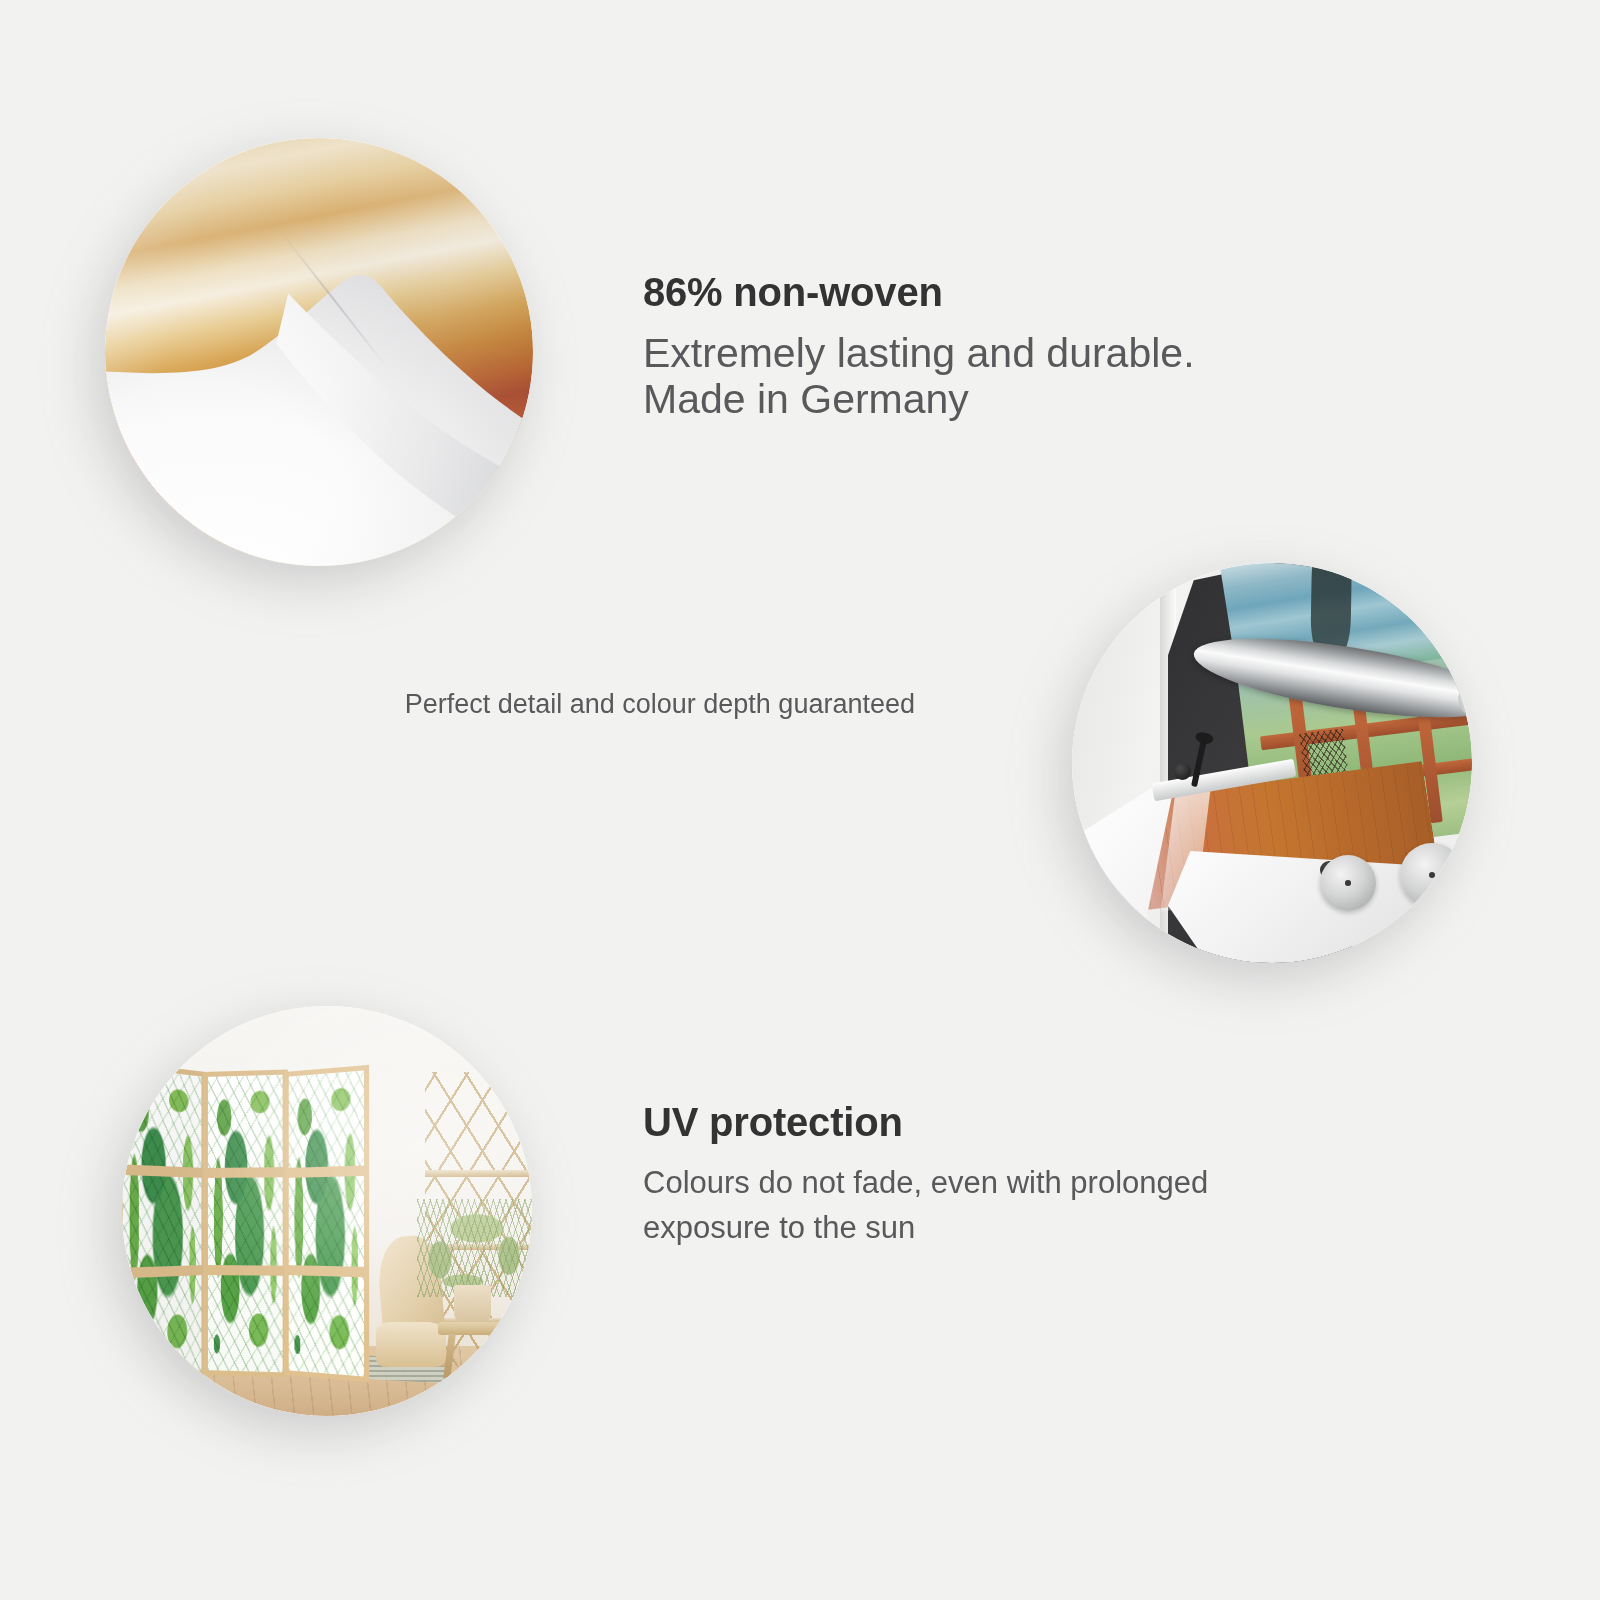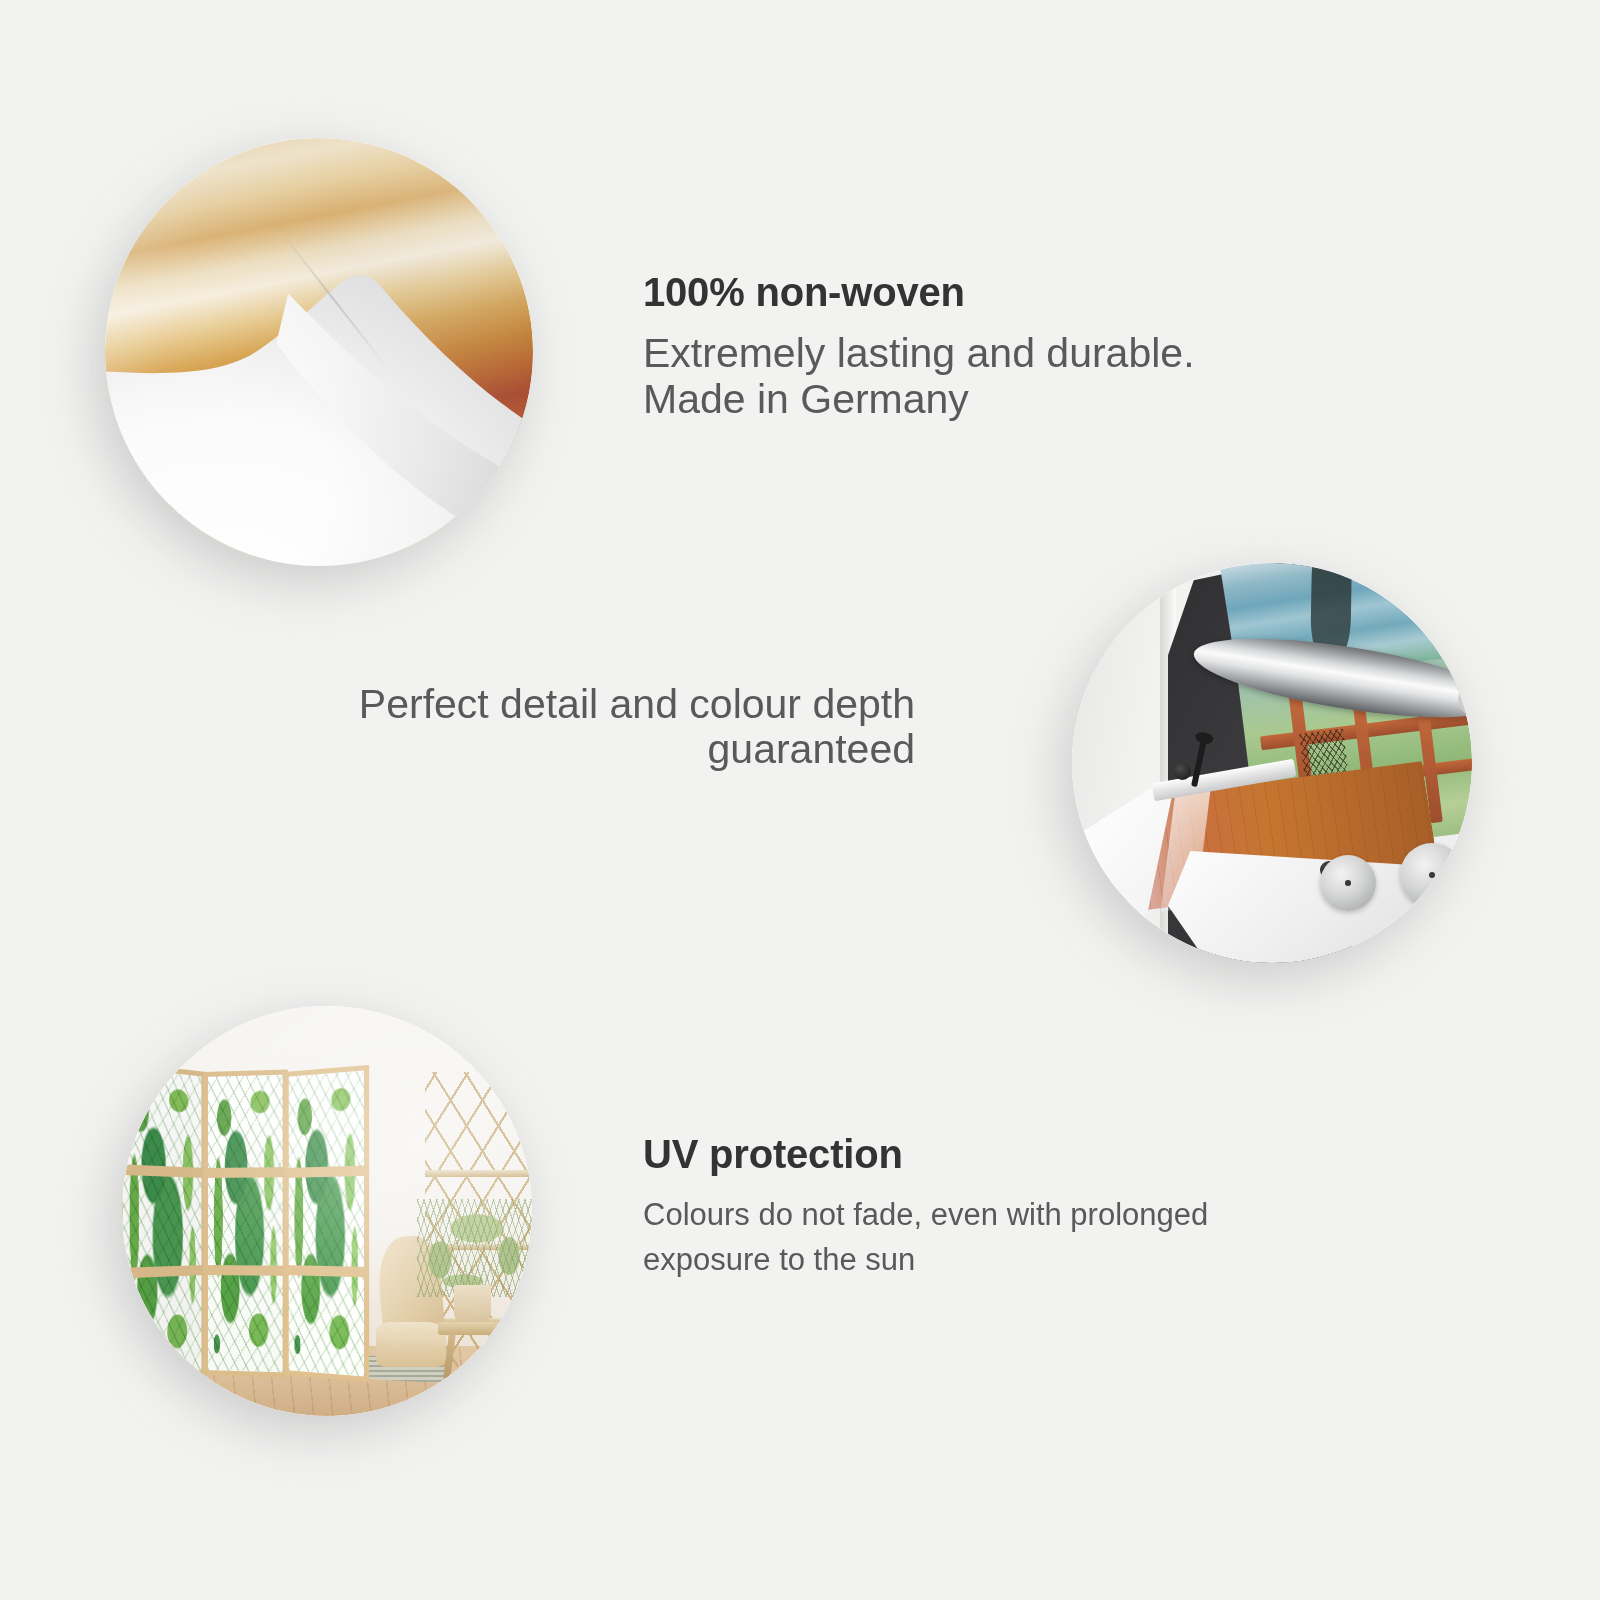--- a/index.html
+++ b/index.html
@@ -414,44 +414,44 @@
     color: #59595b;
     font-weight: normal;
   }
 
   #text-nonwoven { left: 643px; top: 266px; width: 660px; text-align: left; }
   #text-nonwoven .feature-title { font-size: 40px; line-height: 52px; }
   #text-nonwoven .feature-desc { font-size: 41px; line-height: 46px; margin-top: 12px; }
 
   #text-printing { left: 255px; top: 672px; width: 660px; text-align: right; }
   #text-printing .feature-title { font-size: 44px; line-height: 56px; }
-  #text-printing .feature-desc { font-size: 41px; line-height: 45px; margin-top: 10px; }
-
-  #text-uv { left: 643px; top: 1128px; width: 620px; text-align: left; }
+  #text-printing .feature-desc { font-size: 27px; line-height: 45px; margin-top: 10px; }
+
+  #text-uv { left: 643px; top: 1096px; width: 620px; text-align: left; }
   #text-uv .feature-title { font-size: 40px; line-height: 52px; }
   #text-uv .feature-desc { font-size: 31px; line-height: 45px; margin-top: 12px; }
 </style>
 </head>
 <body>
 
 <div class="canvas">
 
   <div class="photo-circle" id="circle-nonwoven">
     <div class="photo-inner">
       <div class="peel-stripes"></div>
       <div class="peel-sheen"></div>
       <div class="peel-white"></div>
       <div class="peel-flap"></div>
       <div class="peel-crease"></div>
       <div class="peel-shade"></div>
     </div>
   </div>
 
   <div class="text-block" id="text-nonwoven">
-    <h2 class="feature-title">100% non-woven</h2>
+    <h2 class="feature-title">86% non-woven</h2>
     <p class="feature-desc">Extremely lasting and durable. Made in Germany</p>
   </div>
 
   <div class="photo-circle" id="circle-printing">
     <div class="photo-inner">
       <div class="press-bg"></div>
       <div class="press-wall"></div>
       <div class="press-wall-edge"></div>
       <div class="press-body"></div>
       <div class="press-print-top"></div>

